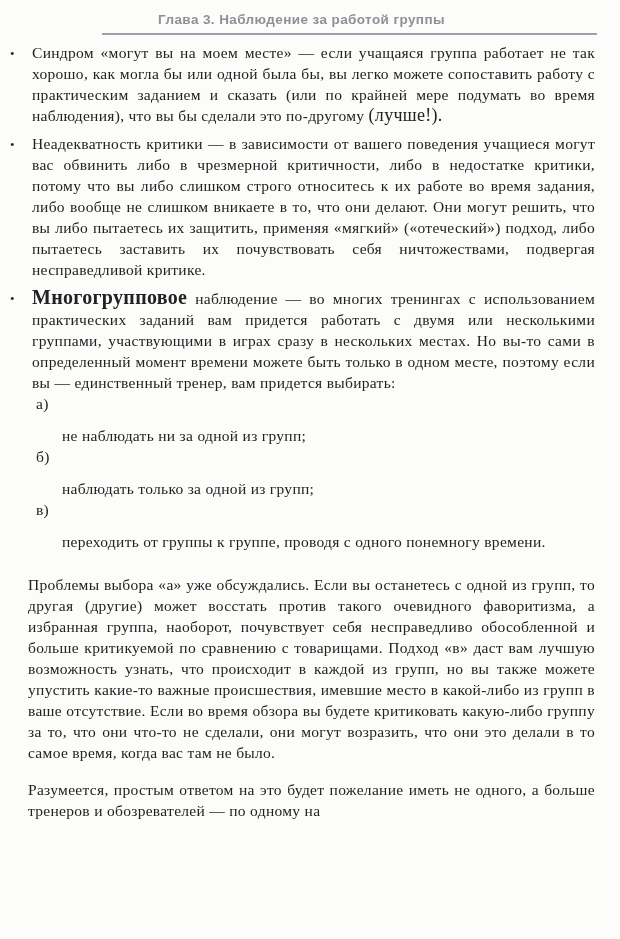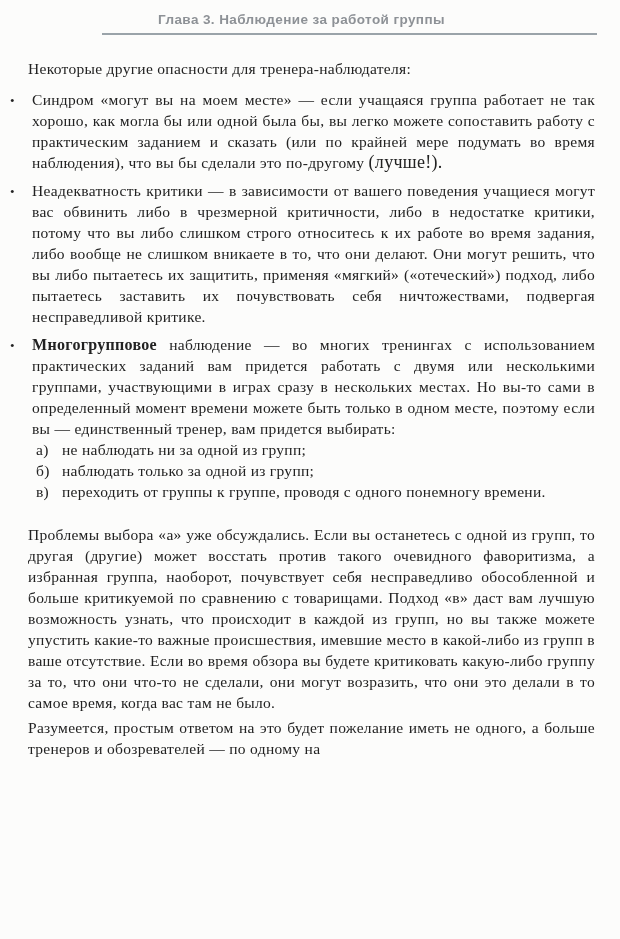--- a/index.html
+++ b/index.html
@@ -37,42 +37,41 @@
     font-style: italic; font-weight: bold; font-size: 27px;
     color: #4d5a66;
   }
 
   
   .bodytext { font-size: 15.5px; line-height: 21px; letter-spacing: 0.3px; }
   .intro { margin: 16px 0 10px 0; text-align: left; }
   .bullet { display: flex; margin: 0 0 7px -18px; }
   .bullet-marker { flex: 0 0 22px; font-size: 13px; padding-top: 1px; }
   .bullet-text { flex: 1; text-align: justify; }
-  .lead-bold { font-weight: bold; font-size: 16px; }
+  .lead-bold { font-weight: bold; font-size: 20px; }
   .tail-em { font-size: 18px; }
   .option { display: flex; margin-left: 4px; }
   .option-marker { flex: 0 0 26px; }
-  .option-text { flex: 1; text-align: justify; }
+  .option-text { flex: 1; text-align: justify; margin-top: 32px; }
   .para { text-align: justify; margin: 0; }
   .para-1 { margin-top: 22px; }
-  .para-2 { margin-top: 4px; }
+  .para-2 { margin-top: 16px; }
 </style>
 </head>
 <body>
 
 <div class="page">
 
   <div class="header">
     <div class="header-rule"></div>
     <div class="chapter-title">Глава 3. Наблюдение за работой группы</div>
   </div>
 
   <div class="bodytext">
 
-    <p class="intro">Некоторые другие опасности для тренера-наблюдателя:</p>
 
     <div class="bullet">
       <span class="bullet-marker">•</span>
       <div class="bullet-text">
         <span>Синдром «могут вы на моем месте»</span><span> — если учащаяся группа работает не так хорошо, как могла бы или одной была бы, вы легко можете сопоставить работу с практическим заданием и сказать (или по крайней мере подумать во время наблюдения), что вы бы сделали это по-другому </span><span class="tail-em">(лучше!).</span>
       </div>
     </div>
 
     <div class="bullet">
       <span class="bullet-marker">•</span>

